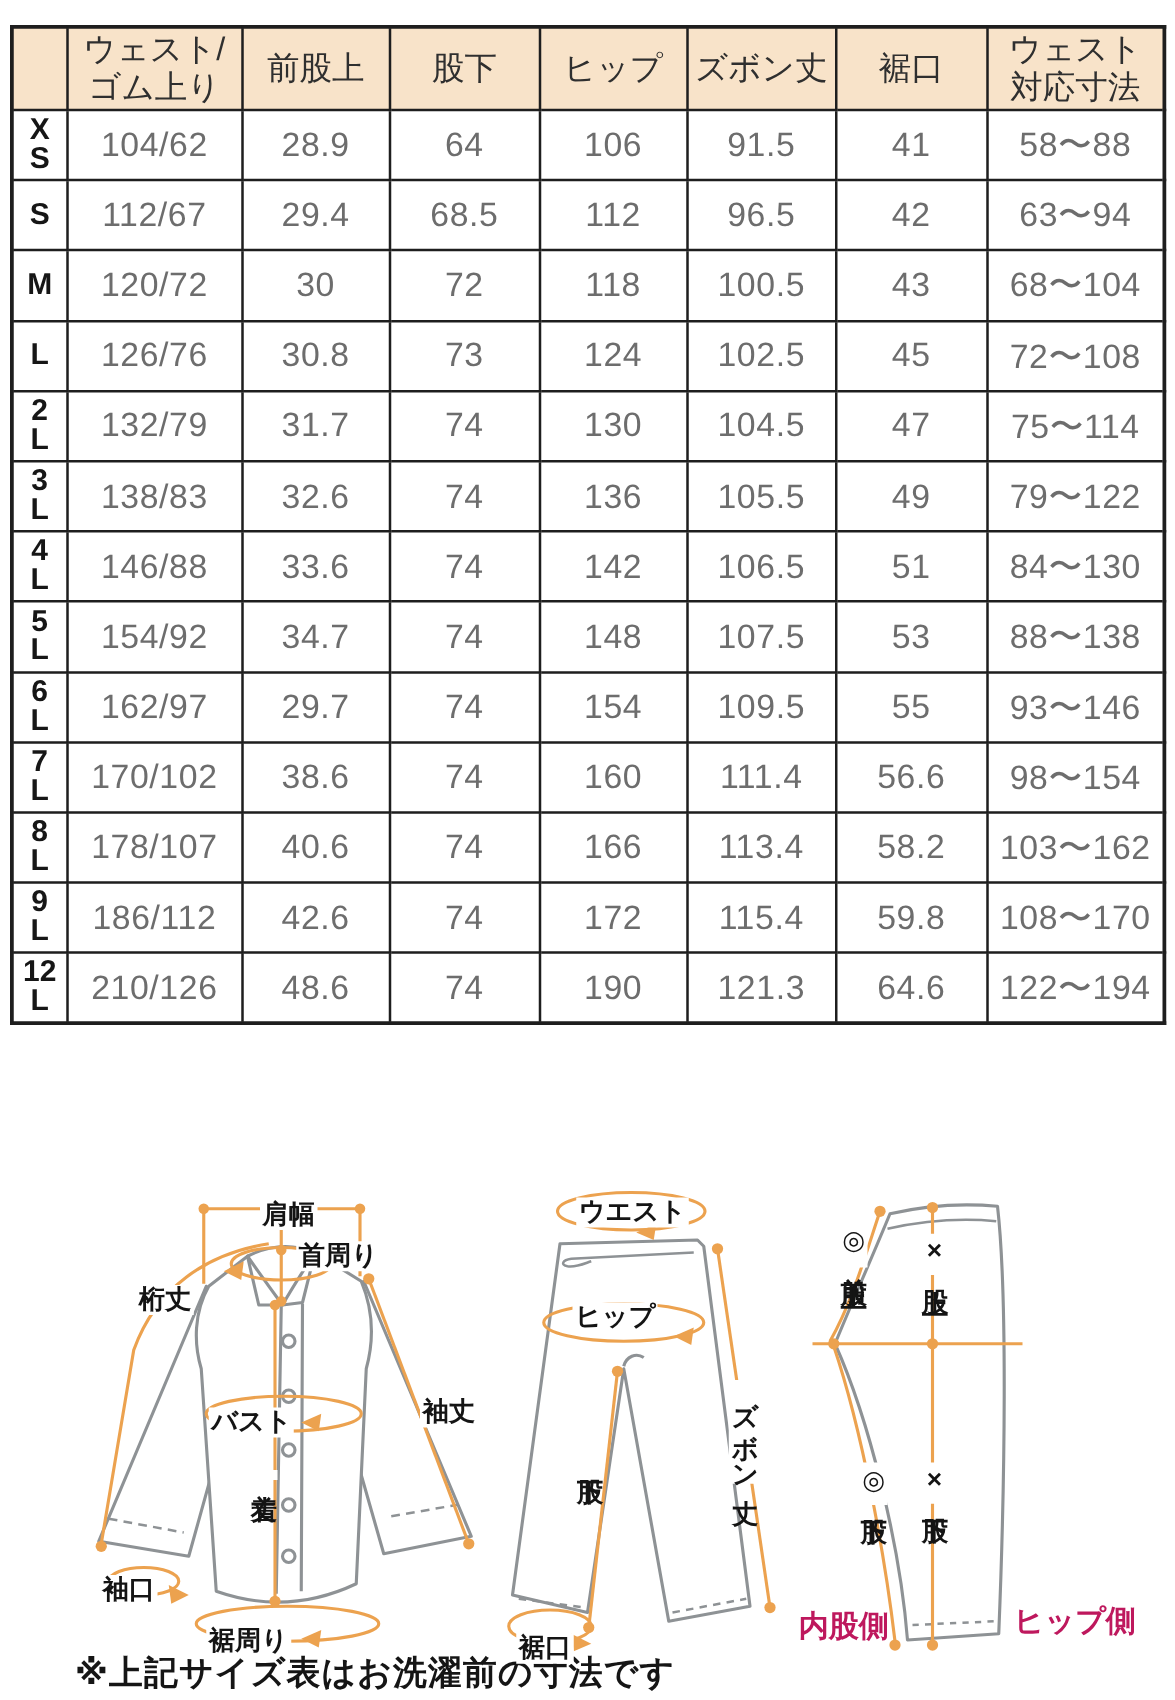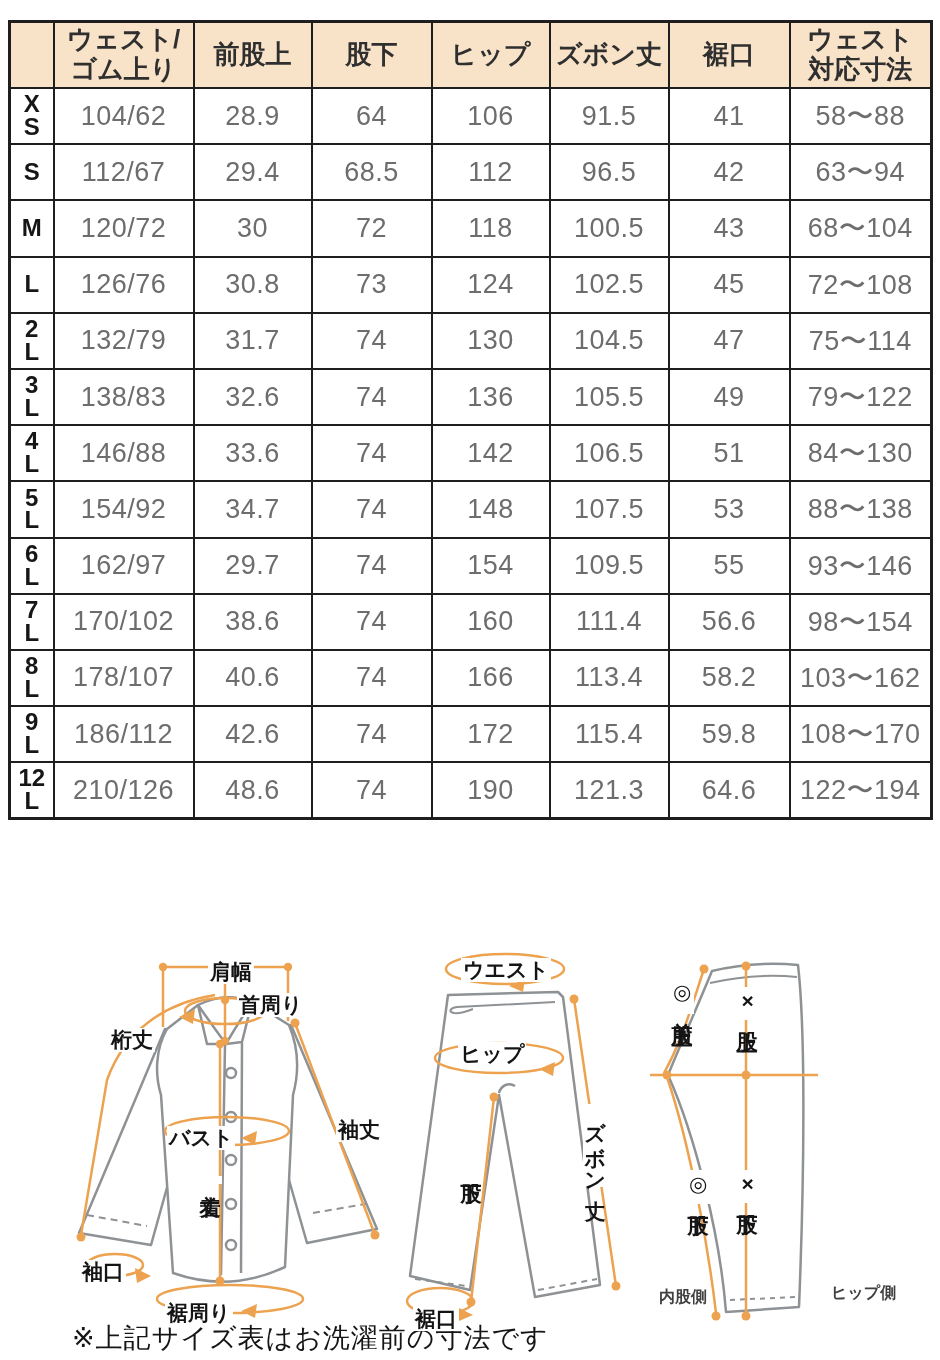--- a/index.html
+++ b/index.html
@@ -11,42 +11,42 @@
   .size-table{
     position:absolute;left:8px;top:20px;
     table-layout:fixed;border-collapse:collapse;
     border:3px solid #1e1e1e;
   }
   .size-table th,.size-table td{
     border:2px solid #1e1e1e;text-align:center;vertical-align:middle;padding:0;
   }
   .size-table thead th{
     height:64px;background:#f8e3c9;color:#2f2f2f;
-    font-size:26px;font-weight:700;line-height:1.15;white-space:pre-line;
+    font-size:26px;font-weight:400;line-height:1.15;white-space:pre-line;
   }
   .size-table tbody tr{height:56.2px;}
   .size-table tbody th.size{
     font-size:24px;font-weight:600;color:#161616;line-height:0.95;white-space:pre-line;
   }
   .size-table td.val{font-size:27px;color:#6d6d6d;letter-spacing:0.5px;}
   
   .diagrams{position:absolute;left:0;top:932px;width:832px;height:428px;}
   .diagrams svg{position:absolute;overflow:visible;}
   .dlabel{
     position:absolute;z-index:5;font-size:21px;font-weight:700;color:#141414;
     background:#fff;line-height:1.05;padding:1px 2px;white-space:nowrap;
   }
   .dlabel.vert{
     writing-mode:vertical-rl;text-orientation:upright;letter-spacing:2px;padding:2px 1px;
   }
-  .dlabel.gray{color:#404040;font-size:16px;background:transparent;margin-left:20px;}
+  .dlabel.gray{color:#be185d;font-size:24px;background:transparent;}
   
   .note{
-    position:absolute;left:72px;top:1320px;
-    font-size:27px;font-weight:400;color:#151515;letter-spacing:1px;
+    position:absolute;left:60px;top:1320px;
+    font-size:27px;font-weight:700;color:#151515;letter-spacing:1px;
   }
 </style>
 </head>
 <body>
 
 <table class="size-table">
   <colgroup>
     <col style="width:44px">
       <col style="width:140px">
       <col style="width:118px">

